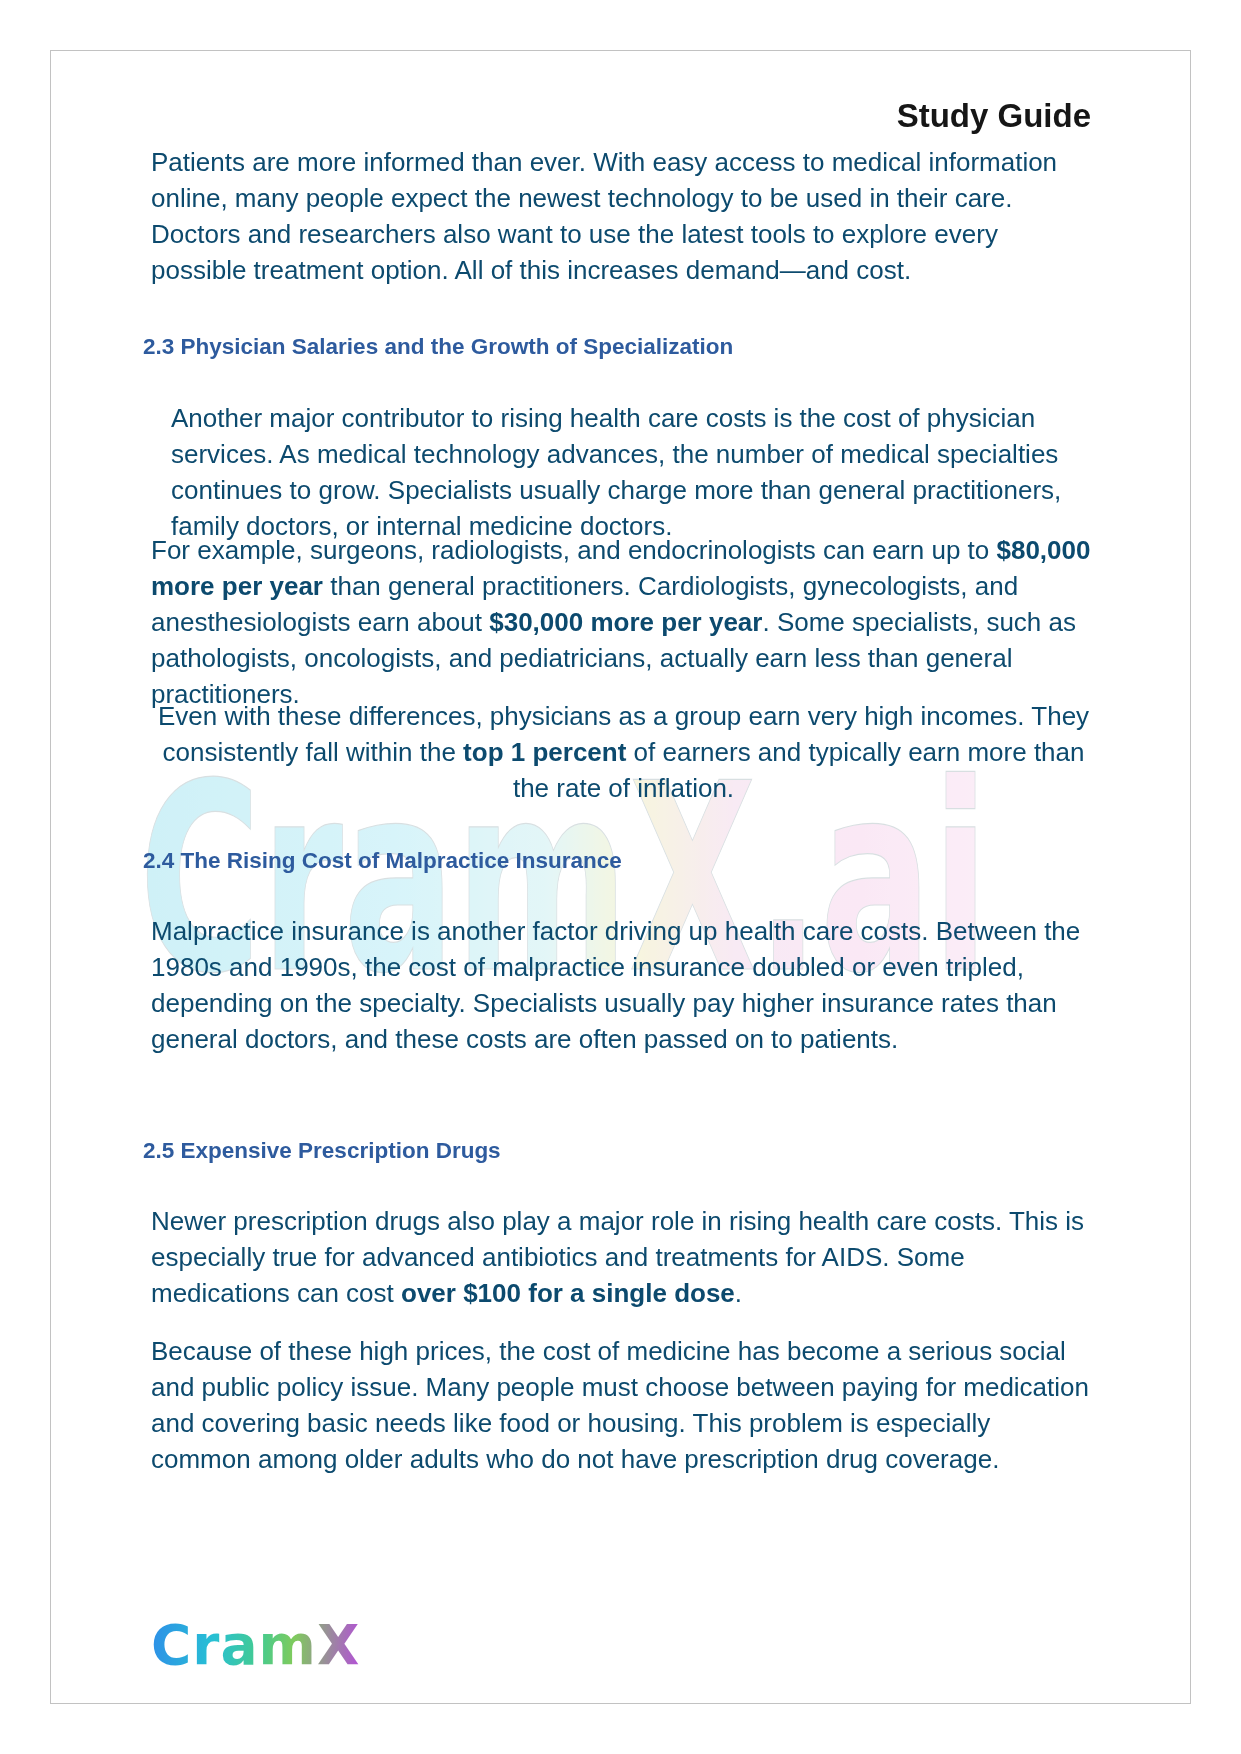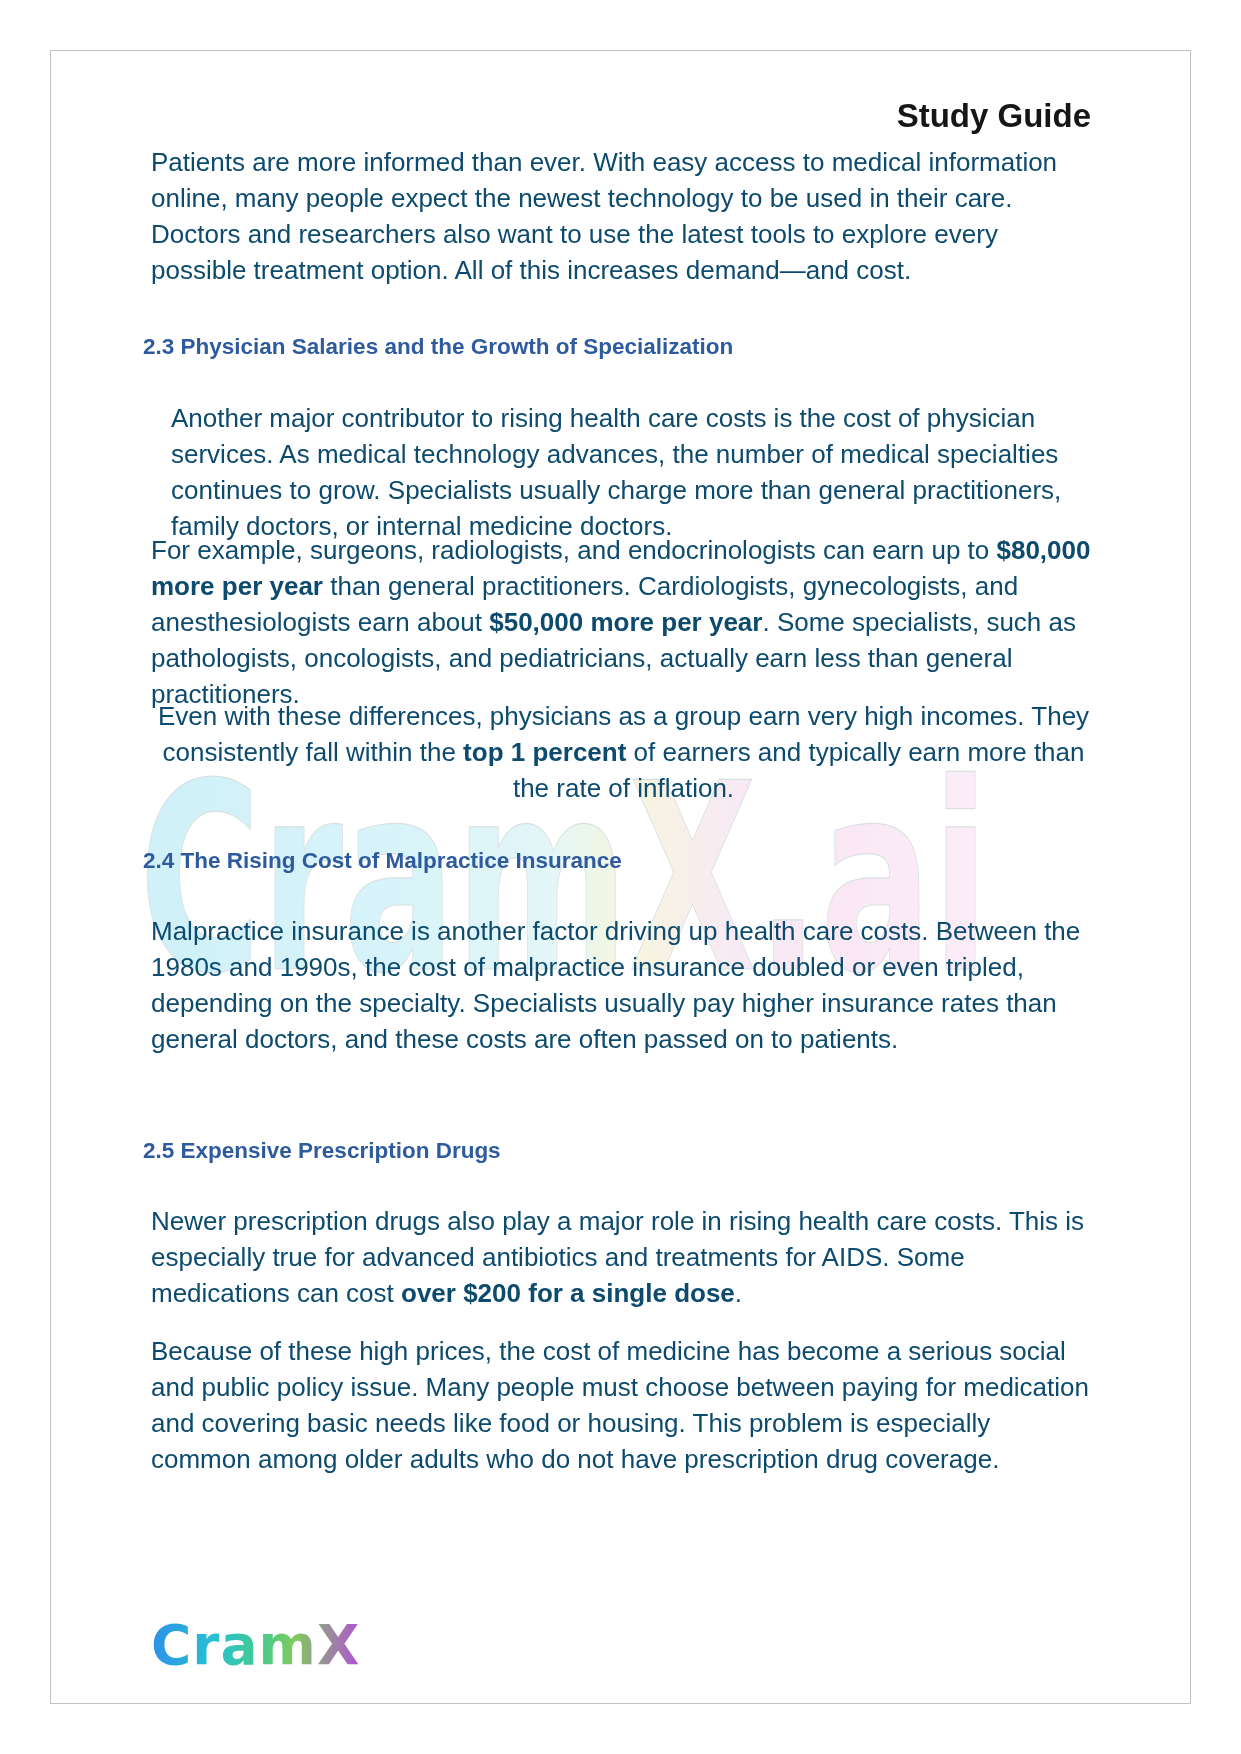--- a/index.html
+++ b/index.html
@@ -114,25 +114,25 @@
     </defs>
     <text x="6" y="258" font-size="260" textLength="850" lengthAdjust="spacingAndGlyphs" fill="url(#wmGrad)" stroke="#b9c6ca" stroke-width="1.2" opacity="0.55">CramX.ai</text>
   </svg>
 
   <div class="doc-title">Study Guide</div>
 
   <div class="para pos-p1">Patients are more informed than ever. With easy access to medical information online, many people expect the newest technology to be used in their care. Doctors and researchers also want to use the latest tools to explore every possible treatment option. All of this increases demand—and cost.</div>
 
   <div class="section-heading pos-h23">2.3 Physician Salaries and the Growth of Specialization</div>
   <div class="para pos-p2">Another major contributor to rising health care costs is the cost of physician services. As medical technology advances, the number of medical specialties continues to grow. Specialists usually charge more than general practitioners, family doctors, or internal medicine doctors.</div>
-  <div class="para pos-p3">For example, surgeons, radiologists, and endocrinologists can earn up to <b>$80,000 more per year</b> than general practitioners. Cardiologists, gynecologists, and anesthesiologists earn about <b>$50,000 more per year</b>. Some specialists, such as pathologists, oncologists, and pediatricians, actually earn less than general practitioners.</div>
+  <div class="para pos-p3">For example, surgeons, radiologists, and endocrinologists can earn up to <b>$80,000 more per year</b> than general practitioners. Cardiologists, gynecologists, and anesthesiologists earn about <b>$30,000 more per year</b>. Some specialists, such as pathologists, oncologists, and pediatricians, actually earn less than general practitioners.</div>
   <div class="para pos-p4">Even with these differences, physicians as a group earn very high incomes. They consistently fall within the <b>top 1 percent</b> of earners and typically earn more than the rate of inflation.</div>
 
   <div class="section-heading pos-h24">2.4 The Rising Cost of Malpractice Insurance</div>
   <div class="para pos-p5">Malpractice insurance is another factor driving up health care costs. Between the 1980s and 1990s, the cost of malpractice insurance doubled or even tripled, depending on the specialty. Specialists usually pay higher insurance rates than general doctors, and these costs are often passed on to patients.</div>
 
   <div class="section-heading pos-h25">2.5 Expensive Prescription Drugs</div>
-  <div class="para pos-p6">Newer prescription drugs also play a major role in rising health care costs. This is especially true for advanced antibiotics and treatments for AIDS. Some medications can cost <b>over $200 for a single dose</b>.</div>
+  <div class="para pos-p6">Newer prescription drugs also play a major role in rising health care costs. This is especially true for advanced antibiotics and treatments for AIDS. Some medications can cost <b>over $100 for a single dose</b>.</div>
   <div class="para pos-p7">Because of these high prices, the cost of medicine has become a serious social and public policy issue. Many people must choose between paying for medication and covering basic needs like food or housing. This problem is especially common among older adults who do not have prescription drug coverage.</div>
 
   <div class="brand-logo">CramX</div>
 
 </div>
 
 </body></html>

